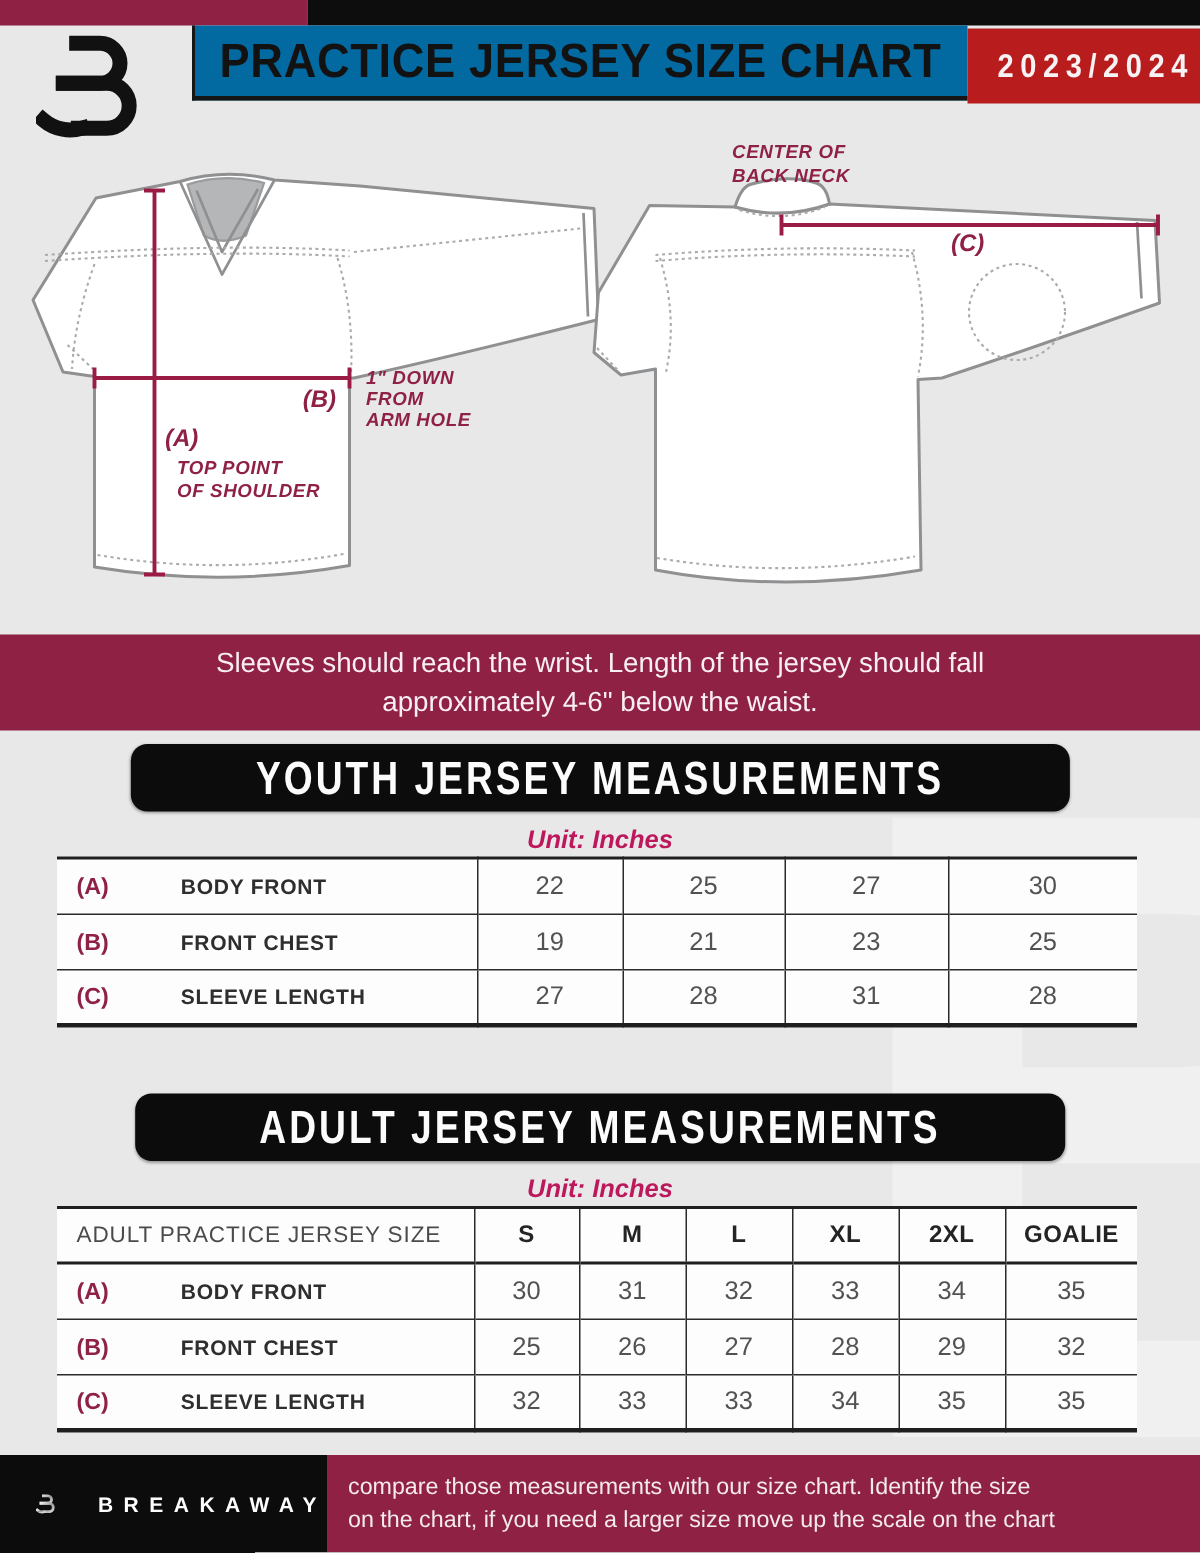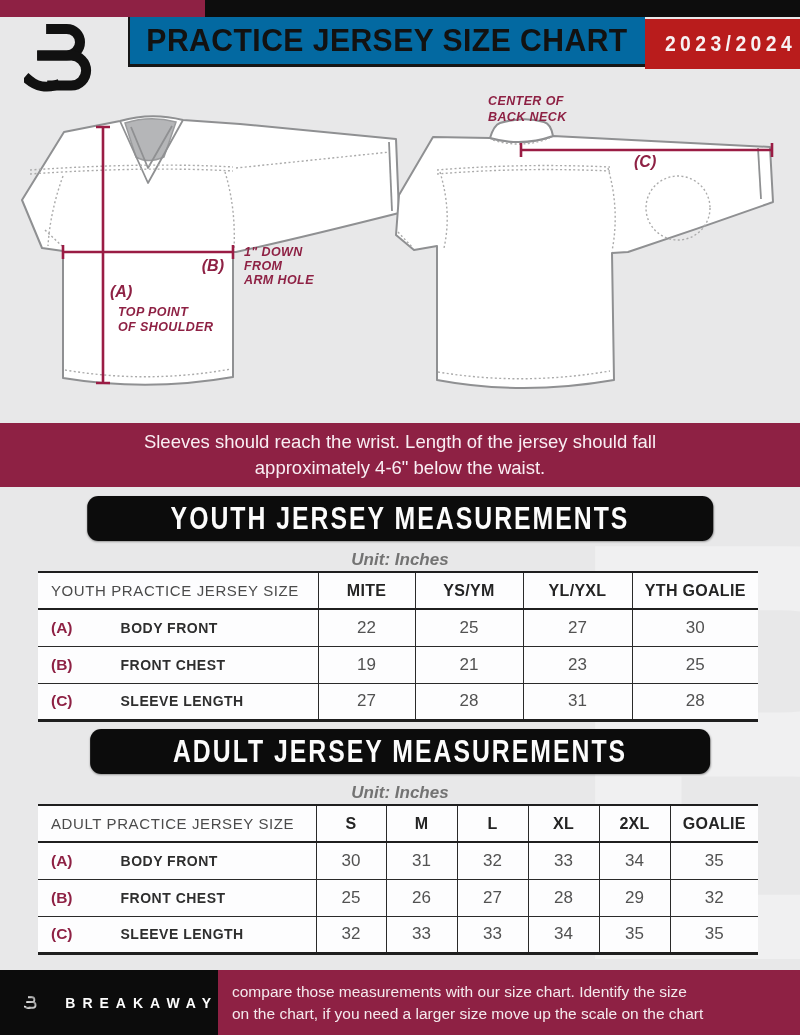--- a/index.html
+++ b/index.html
@@ -53,21 +53,21 @@
     background:#0c0c0c; border-radius:11px;
     display:flex; align-items:center; justify-content:center;
     box-shadow:0 1px 2px rgba(0,0,0,0.35);
   }
   .pill .txt {
     display:inline-block; transform:scaleX(0.80);
     color:#fcfcfc; font-size:31px; font-weight:700; letter-spacing:2.5px; white-space:nowrap;
   }
   .unit {
     left:0; width:800px; text-align:center;
-    font-style:italic; font-size:17px; font-weight:600; color:#737373;
+    font-style:italic; font-size:17px; font-weight:600; color:#be185d;
   }
   
   .size-table {
     position:absolute; left:38px; width:720px; z-index:1;
     border-collapse:collapse; table-layout:fixed; background:#fdfdfe;
     border-top:2.5px solid #1f1f1f; border-bottom:3px solid #1f1f1f;
   }
   .size-table th, .size-table td {
     border-left:1.6px solid #2a2a2a; border-top:1.6px solid #2a2a2a;
     height:37px; text-align:center; vertical-align:middle;
@@ -192,27 +192,20 @@
 
   <table class="size-table" style="top:571px">
     <colgroup>
         <col style="width:280px">
         <col style="width:97px">
         <col style="width:108px">
         <col style="width:109px">
         <col style="width:126px">
       </colgroup>
     <tbody>
-        <tr class="head">
-      <th>YOUTH PRACTICE JERSEY SIZE</th>
-      <th>MITE</th>
-      <th>YS/YM</th>
-      <th>YL/YXL</th>
-      <th>YTH GOALIE</th>
-    </tr>
     <tr>
       <td><span class="cell-key">(A)</span><span class="cell-lbl">BODY FRONT</span></td>
       <td>22</td>
       <td>25</td>
       <td>27</td>
       <td>30</td>
     </tr>
     <tr>
       <td><span class="cell-key">(B)</span><span class="cell-lbl">FRONT CHEST</span></td>
       <td>19</td>

